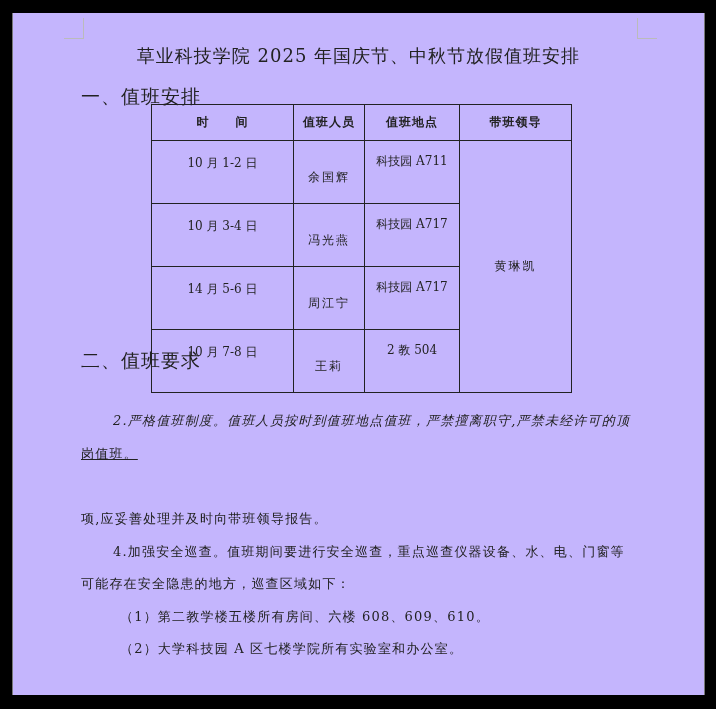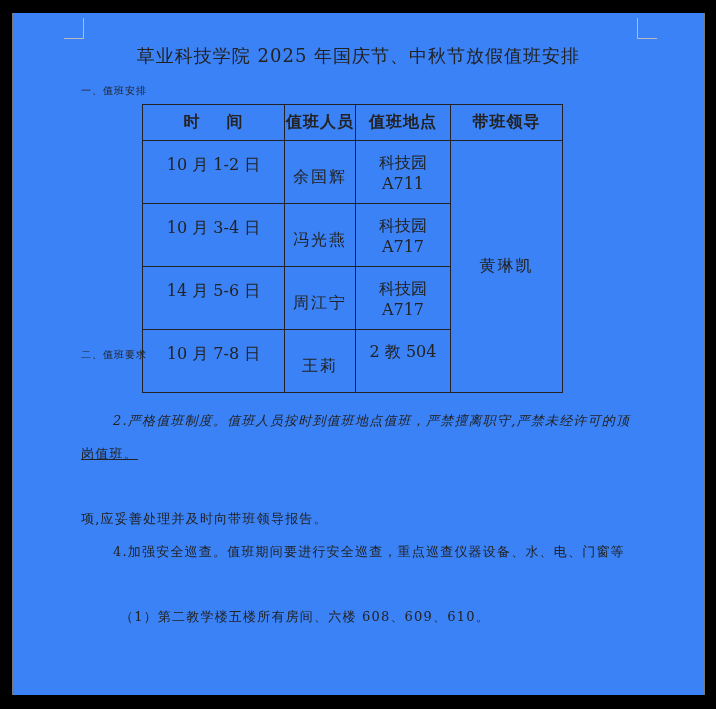--- a/index.html
+++ b/index.html
@@ -10,21 +10,21 @@
       height: 709px;
       overflow: hidden;
     }
     body { position: relative; font-family: "DejaVu Serif", "Liberation Serif", serif; color: #111; }
     .page {
       position: absolute;
       left: 12px;
       top: 13px;
       width: 691px;
       height: 682px;
-      background: #3b82f6;
+      background: #c4b5fd;
       border-left: 1px solid #777;
       border-right: 1px solid #777;
     }
     .corner {
       position: absolute;
       width: 19px;
       height: 20px;
       border-color: #bbb;
       border-style: solid;
       border-width: 0;
@@ -38,30 +38,30 @@
       width: 691px;
       top: 31px;
       text-align: center;
       font-size: 18px;
       letter-spacing: 1px;
       color: #222;
     }
     .section-heading {
       position: absolute;
       left: 68px;
-      font-size: 10px;
+      font-size: 19px;
       letter-spacing: 1px;
       color: #222;
     }
     table.duty {
       position: absolute;
-      left: 129px;
+      left: 138px;
       top: 91px;
       border-collapse: collapse;
-      font-size: 16px;
+      font-size: 12px;
       color: #222;
     }
     table.duty td, table.duty th {
       border: 1.5px solid #222;
       text-align: center;
       padding: 0;
     }
     table.duty th { font-weight: bold; height: 35px; letter-spacing: 1px; }
     table.duty th.col-time span.gap { display: inline-block; width: 26px; }
     table.duty td { height: 48px; }
@@ -131,15 +131,17 @@
 
   <div class="section-heading" style="top:335px;">二、值班要求</div>
 
 
   <div class="para indent" style="top:400px;font-style:italic;">2.严格值班制度。值班人员按时到值班地点值班，严禁擅离职守,严禁未经许可的顶</div>
   <div class="para" style="top:433px;text-decoration:underline;">岗值班。</div>
 
   <div class="para" style="top:498px;">项,应妥善处理并及时向带班领导报告。</div>
 
   <div class="para indent" style="top:531px;">4.加强安全巡查。值班期间要进行安全巡查，重点巡查仪器设备、水、电、门窗等</div>
+  <div class="para" style="top:563px;">可能存在安全隐患的地方，巡查区域如下：</div>
 
   <div class="para sub" style="top:596px;">（1）第二教学楼五楼所有房间、六楼 608、609、610。</div>
+  <div class="para sub" style="top:628px;">（2）大学科技园 A 区七楼学院所有实验室和办公室。</div>
 </div>
 
 </body></html>

